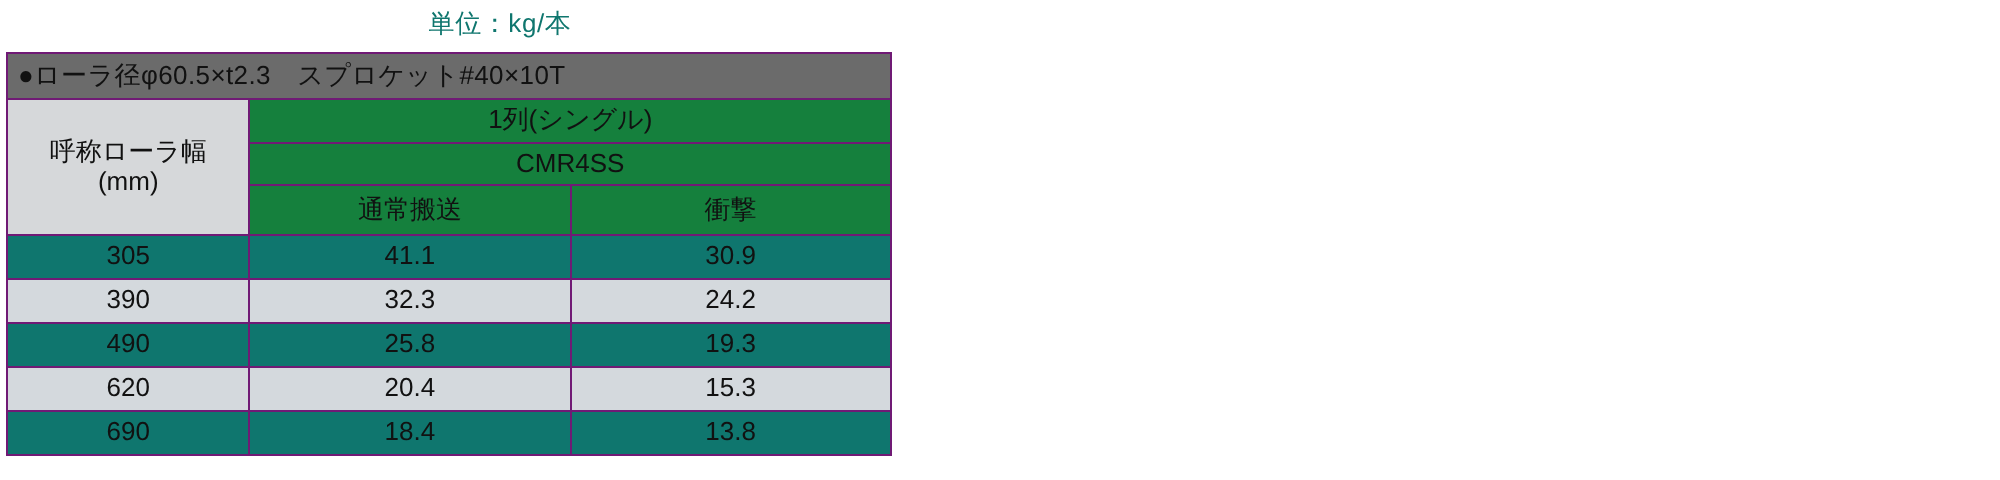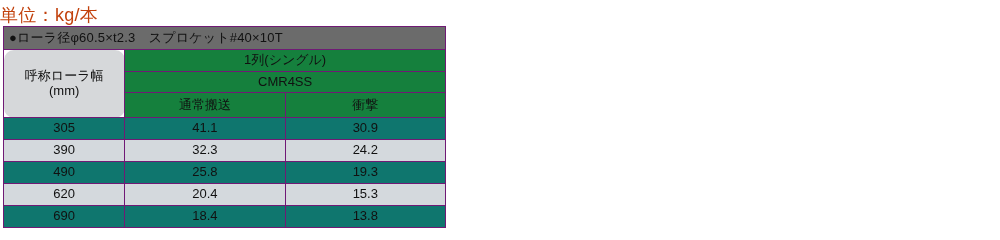--- a/index.html
+++ b/index.html
@@ -20,24 +20,24 @@
     width: 1000px;
     height: 239px;
   }
 
   
   .unit-note {
     position: absolute;
     left: 0;
     top: 3px;
     width: 500px;
-    text-align: left;
-    font-size: 18px;
+    text-align: center;
+    font-size: 13px;
     letter-spacing: 0.3px;
-    color: #c2410c;
+    color: #0f766e;
     white-space: nowrap;
   }
 
   
   .table-wrap {
     position: absolute;
     left: 3px;
     top: 26px;
     width: 443px;
   }
@@ -76,21 +76,20 @@
 
   
   .hdr {
     background: #15803d;
   }
   .hdr-rowlabel {
     background: #d6d8da;
     font-size: 13px;
     line-height: 1.25;
     padding: 2px 0 !important;
-    border-radius: 10px;
   }
   .hdr-group {
     height: 21px;
     font-size: 13px;
   }
   .hdr-sub {
     height: 20px;
     font-size: 13px;
   }
   .hdr-leaf {

